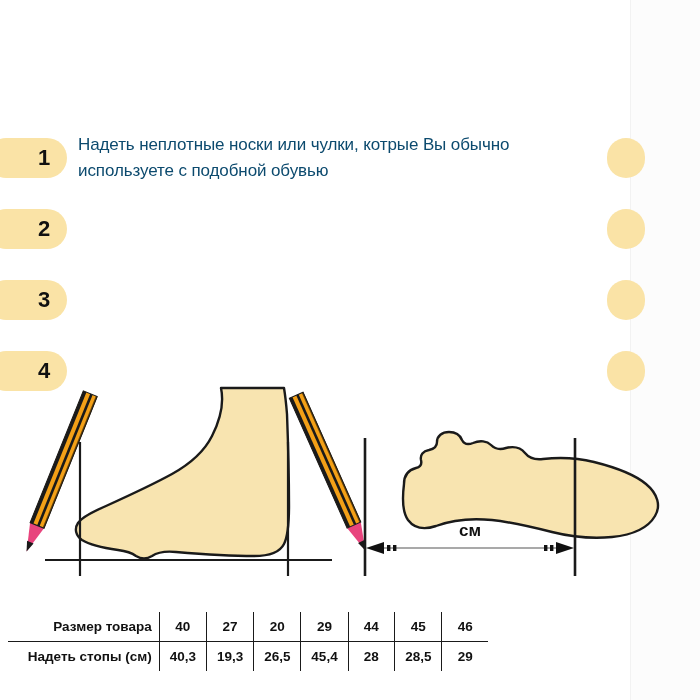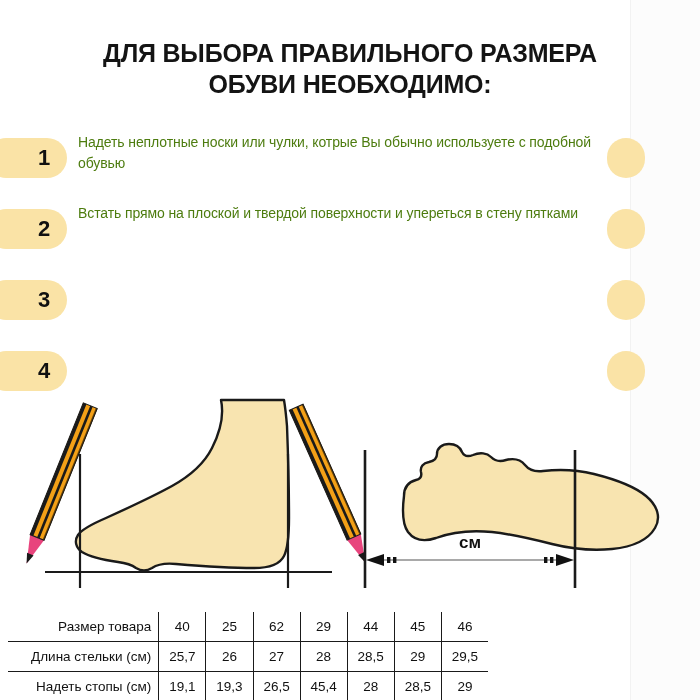--- a/index.html
+++ b/index.html
@@ -91,31 +91,31 @@
     width: 38px;
     height: 40px;
     background: #fae3a6;
     border-radius: 21px;
   }
   .step-text {
     position: absolute;
     left: 78px;
     top: 0px;
     width: 520px;
-    font-size: 14px;
-    line-height: 21px;
-    color: #4d7c0f;
+    font-size: 17px;
+    line-height: 26px;
+    color: #0c4a6e;
     letter-spacing: -0.1px;
   }
 
   
   .illustration {
     position: absolute;
     left: 0;
-    top: 392px;
+    top: 380px;
     width: 700px;
     height: 200px;
   }
   .illustration svg { display: block; }
 
   
   .table-wrap {
     position: absolute;
     left: 8px;
     top: 612px;
@@ -128,21 +128,21 @@
     font-weight: 700;
     color: #111111;
   }
   table.sizes td, table.sizes th {
     padding: 0;
     height: 29px;
     text-align: center;
     vertical-align: middle;
     border-right: 1.6px solid #1a1a1a;
     border-bottom: 1.6px solid #1a1a1a;
-    font-weight: 400;
+    font-weight: 700;
   }
   table.sizes tr:last-child td,
   table.sizes tr:last-child th {
     border-bottom: none;
   }
   table.sizes td:last-child,
   table.sizes th:last-child {
     border-right: none;
   }
   table.sizes .rowhead {
@@ -154,39 +154,36 @@
   table.sizes .val { width: 47.5px; }
 </style>
 </head>
 <body>
 
 <div class="page">
 
   <div class="seam"></div>
 
   <div class="title">
-    <span><span>ДЛЯ ВЫБОРА </span><span class="strong">ПРАВИЛЬНОГО</span><span> РАЗМЕРА</span></span>
     <br>
-    <span>ОБУВИ НЕОБХОДИМО:</span>
   </div>
 
   <div class="steps">
 
     <div class="step">
       <div class="badge-left"></div>
       <div class="badge-num">1</div>
       <div class="badge-right"></div>
       <div class="step-text">Надеть неплотные носки или чулки, котрые Вы обычно используете с подобной обувью</div>
     </div>
 
     <div class="step">
       <div class="badge-left"></div>
       <div class="badge-num">2</div>
       <div class="badge-right"></div>
-      <div class="step-text">Встать прямо на плоской и твердой поверхности и упереться в стену пятками</div>
     </div>
 
     <div class="step">
       <div class="badge-left"></div>
       <div class="badge-num">3</div>
       <div class="badge-right"></div>
     </div>
 
     <div class="step">
       <div class="badge-left"></div>
@@ -277,40 +274,30 @@
       <text id="cm-label" x="470" y="156" text-anchor="middle" font-family="Liberation Sans, sans-serif" font-size="17" font-weight="700" fill="#111111">см</text>
     </svg>
   </div>
 
   <div class="table-wrap">
     <table class="sizes">
       <tbody>
         <tr>
           <th class="rowhead">Размер товара</th>
           <td class="val">40</td>
-          <td class="val">25</td>
-          <td class="val">62</td>
+          <td class="val">27</td>
+          <td class="val">20</td>
           <td class="val">29</td>
           <td class="val">44</td>
           <td class="val">45</td>
           <td class="val">46</td>
         </tr>
         <tr>
-          <th class="rowhead">Длина стельки (см)</th>
-          <td class="val">25,7</td>
-          <td class="val">26</td>
-          <td class="val">27</td>
-          <td class="val">28</td>
-          <td class="val">28,5</td>
-          <td class="val">29</td>
-          <td class="val">29,5</td>
-        </tr>
-        <tr>
           <th class="rowhead">Надеть стопы (см)</th>
-          <td class="val">19,1</td>
+          <td class="val">40,3</td>
           <td class="val">19,3</td>
           <td class="val">26,5</td>
           <td class="val">45,4</td>
           <td class="val">28</td>
           <td class="val">28,5</td>
           <td class="val">29</td>
         </tr>
       </tbody>
     </table>
   </div>

